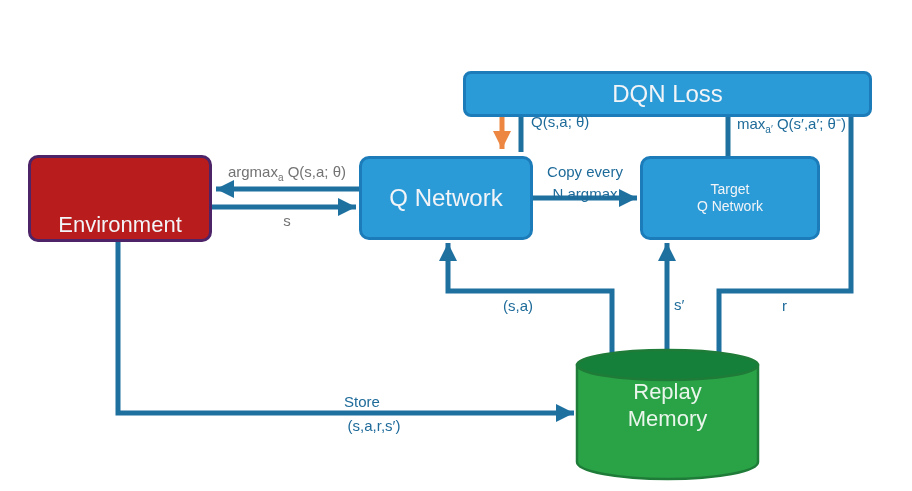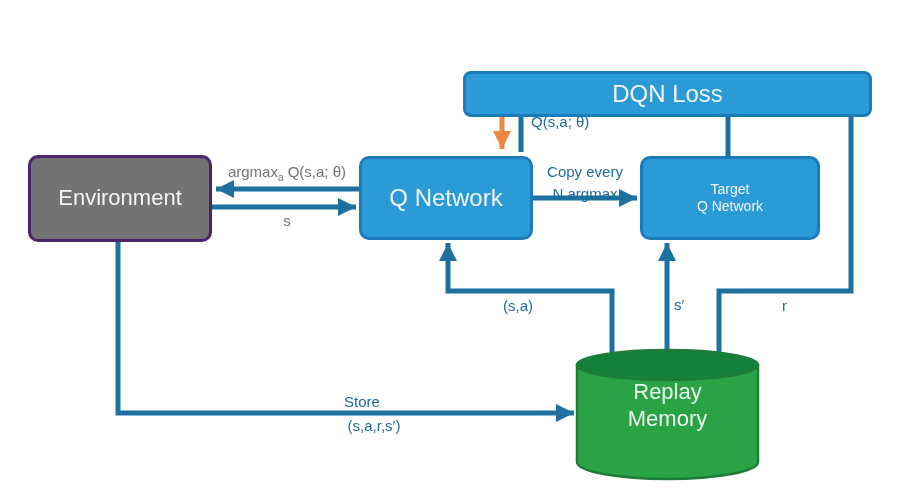--- a/index.html
+++ b/index.html
@@ -13,21 +13,21 @@
   #wires{position:absolute;left:0;top:0;width:912px;height:491px;}
   .node{
     position:absolute;
     display:flex;align-items:center;justify-content:center;
     color:#f2f4f7;text-align:center;
     border-radius:10px;
     box-sizing:border-box;
     line-height:1.22;
   }
   .node-blue{background:#2b9bd7;border:3px solid #1b7cb9;}
-  .node-purple{background:#737373;border:3px solid #4e2468;}
+  .node-purple{background:#b91c1c;border:3px solid #4e2468;align-items:flex-end;}
   .lbl{
     position:absolute;
     font-size:15px;
     color:#1e6b9a;
     white-space:nowrap;
   }
   .lbl-navy{color:#737373;}
   .lbl-orange{color:#ed8640;font-size:13.5px;line-height:15px;text-align:right;}
   .lbl-center{text-align:center;}
   .sub{font-size:10px;vertical-align:-4px;}
@@ -115,20 +115,23 @@
   <div class="lbl lbl-navy lbl-center" style="left:214px;top:212px;width:146px;">s</div>
 
 
   <div class="lbl" style="left:531px;top:113px;">Q(s,a; θ)</div>
 
   <div class="lbl lbl-center" style="left:531px;top:164px;width:108px;line-height:16px;">
     <span>Copy every</span><br>
     <span style="display:inline-block;margin-top:6px;">N argmax</span>
   </div>
 
+  <div class="lbl" style="left:737px;top:113px;">
+    <span>max</span><span class="sub">a′</span><span> Q(s′,a′; θ⁻)</span>
+  </div>
 
   <div class="lbl" style="left:503px;top:297px;">(s,a)</div>
 
   <div class="lbl" style="left:674px;top:296px;">s′</div>
 
   <div class="lbl" style="left:782px;top:297px;">r</div>
 
   <div class="lbl lbl-center" style="left:302px;top:393px;width:120px;">Store</div>
   <div class="lbl lbl-center" style="left:314px;top:417px;width:120px;">(s,a,r,s′)</div>
 

